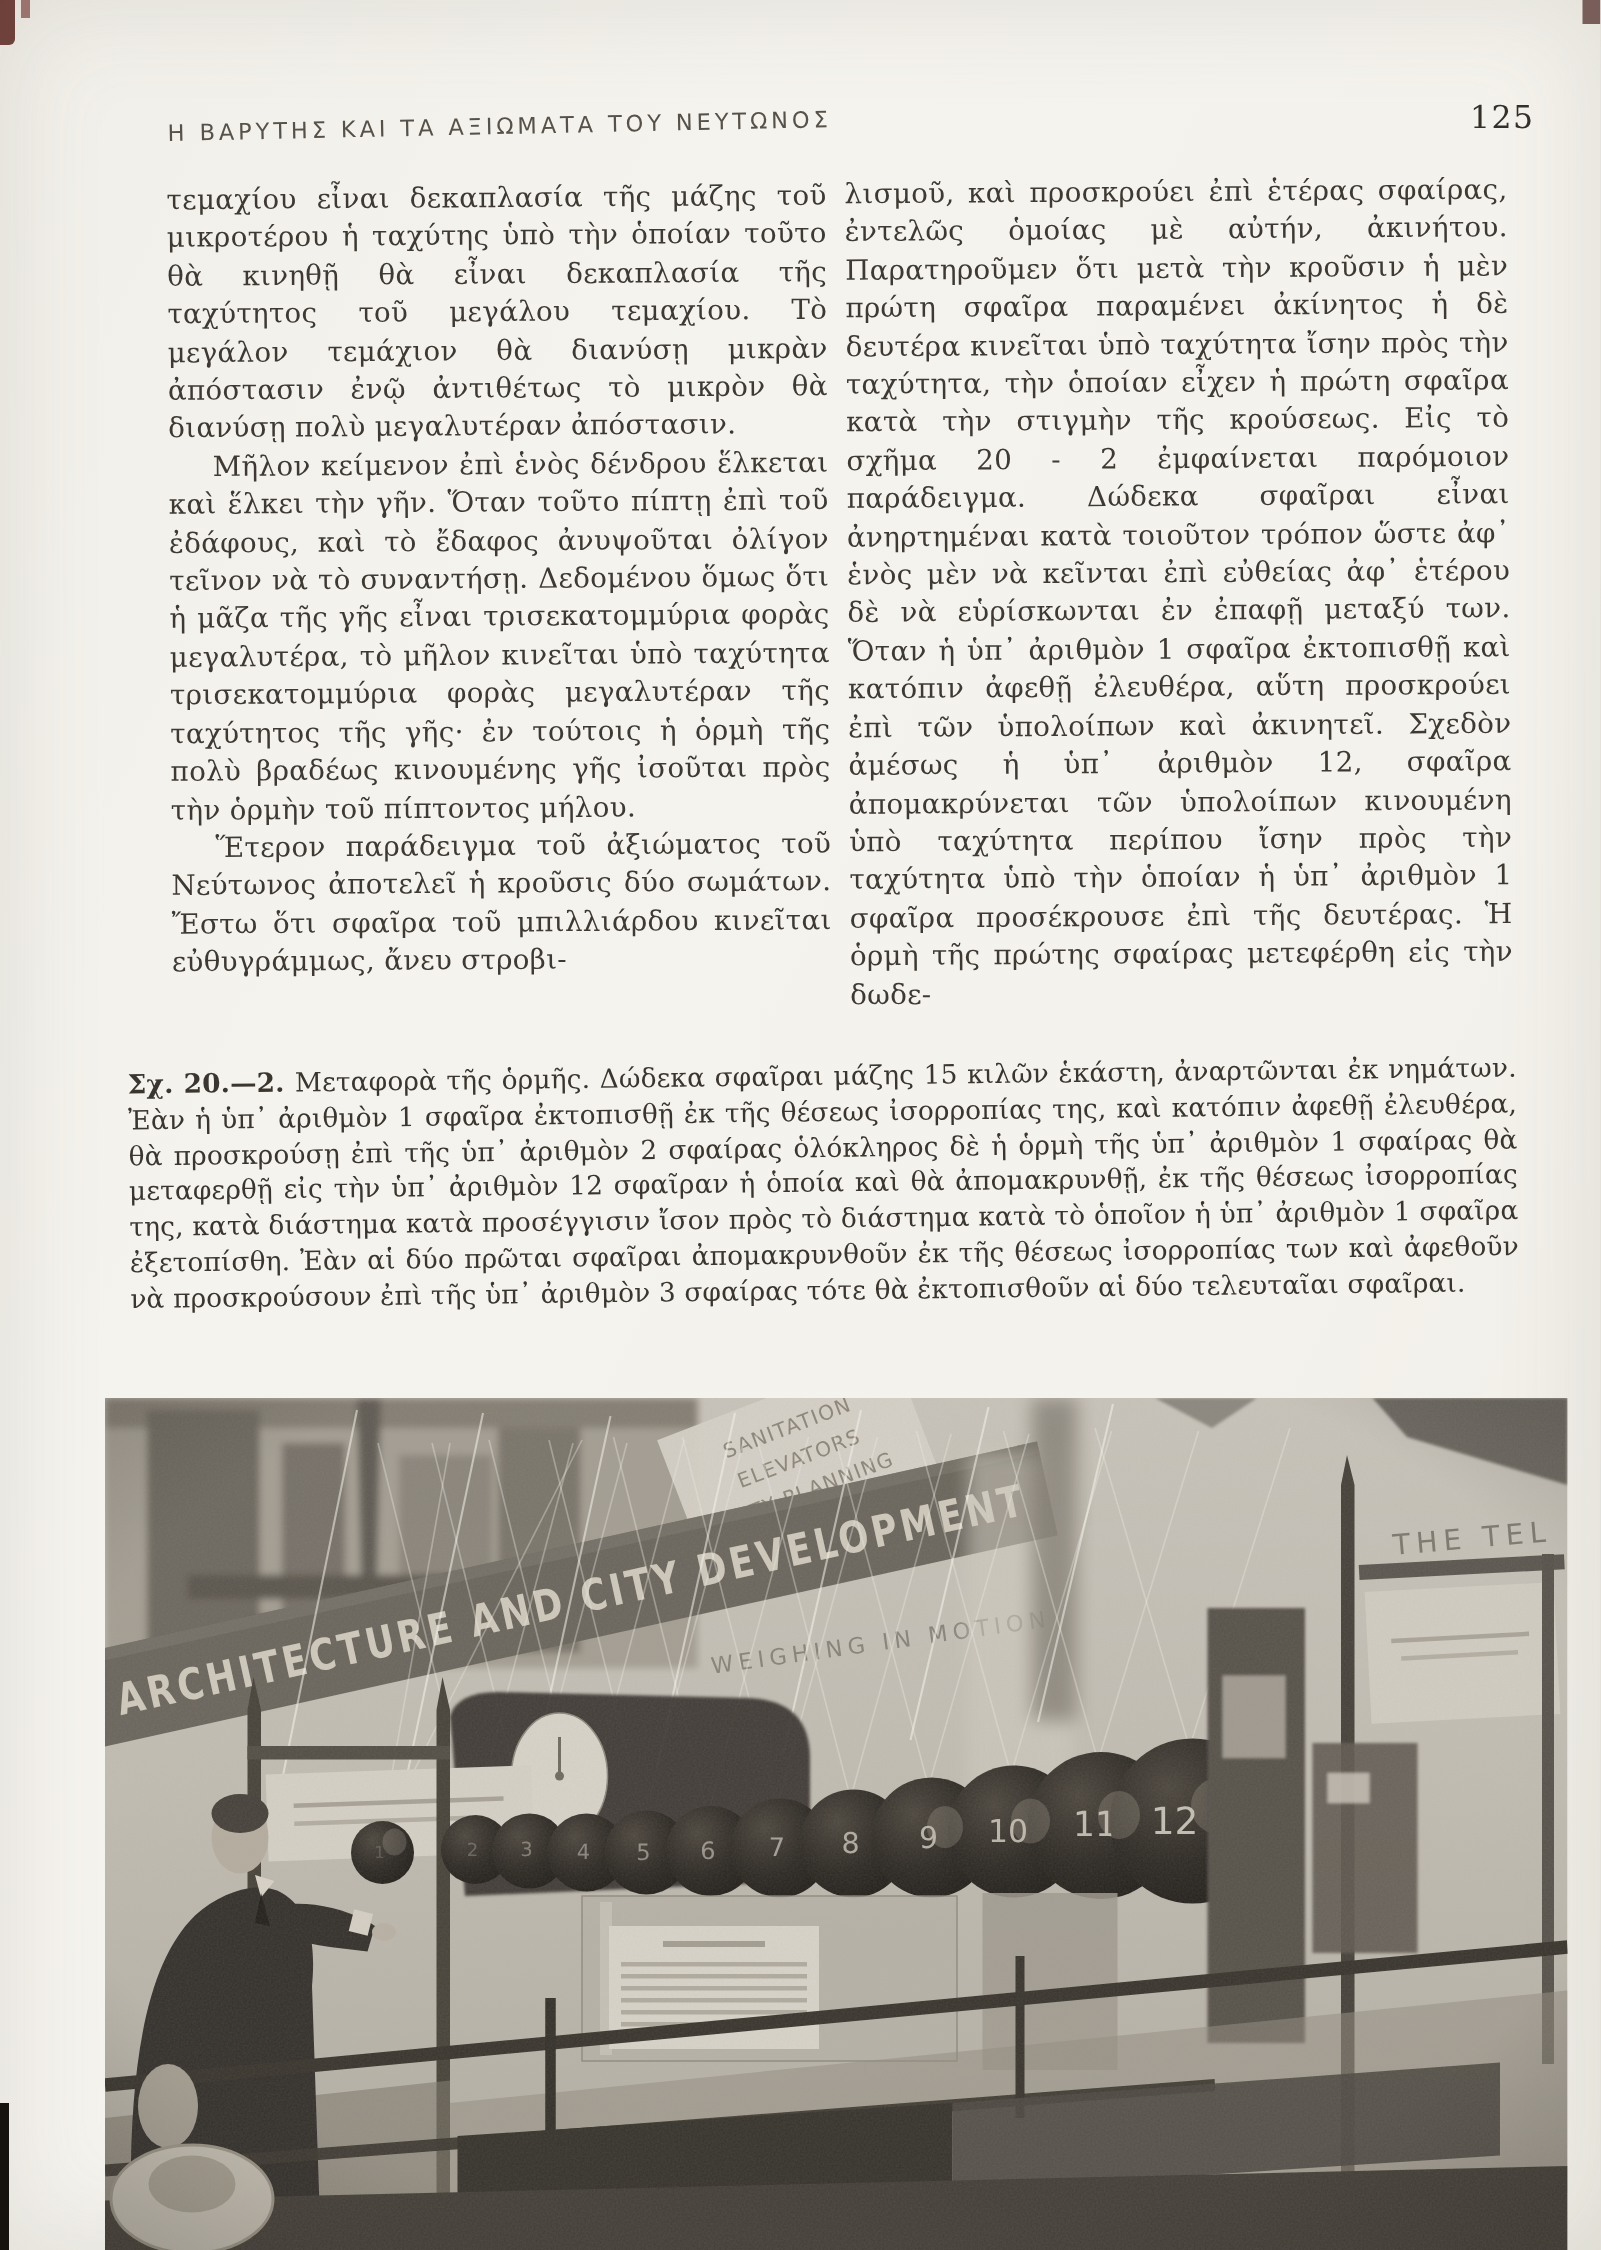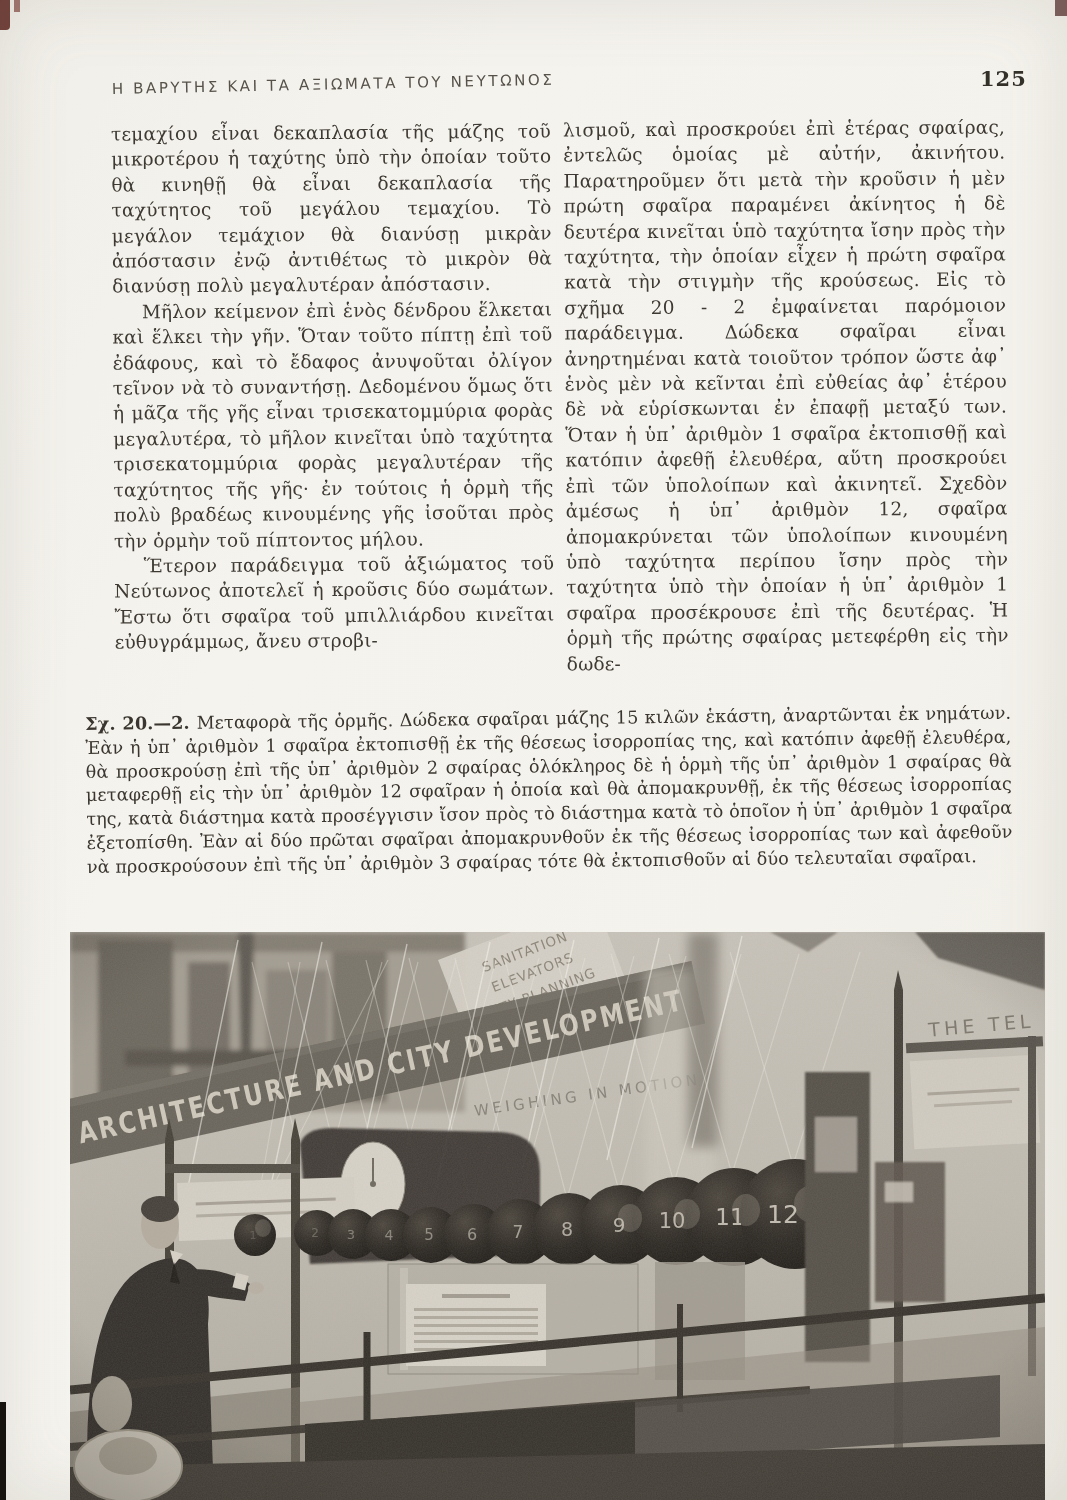--- a/index.html
+++ b/index.html
@@ -15,21 +15,21 @@
   .a-tl2{left:14px;top:0;width:6px;height:12px;background:#6b2a22;opacity:.6;}
   .a-tr{right:0;top:0;width:12px;height:16px;background:#4a2420;opacity:.7;}
   .a-bl{left:0;top:1402px;width:6px;height:98px;background:#16130f;}
   
   .running-title{
     position:absolute;left:112px;top:80px;
     font-family:"DejaVu Sans",sans-serif;font-size:15px;letter-spacing:2.6px;
     color:#56524a;transform:rotate(-1.2deg);transform-origin:left bottom;white-space:nowrap;
   }
   .page-number{
-    position:absolute;left:980px;top:66px;font-weight:bold;font-size:21px;color:#33302a;letter-spacing:1px;
+    position:absolute;left:980px;top:66px;font-weight:normal;font-size:21px;color:#33302a;letter-spacing:1px;
   }
   
   .col{position:absolute;top:120px;height:590px;overflow:hidden;text-align:justify;
        font-size:18.5px;line-height:25.4px;letter-spacing:.2px;transform:rotate(-0.4deg);}
   .col-left{left:113px;width:440px;}
   .col-right{left:565px;width:442px;top:116px;}
   .para{margin:0;text-indent:1.6em;}
   .para.no-indent{text-indent:0;}
   
   .caption{

